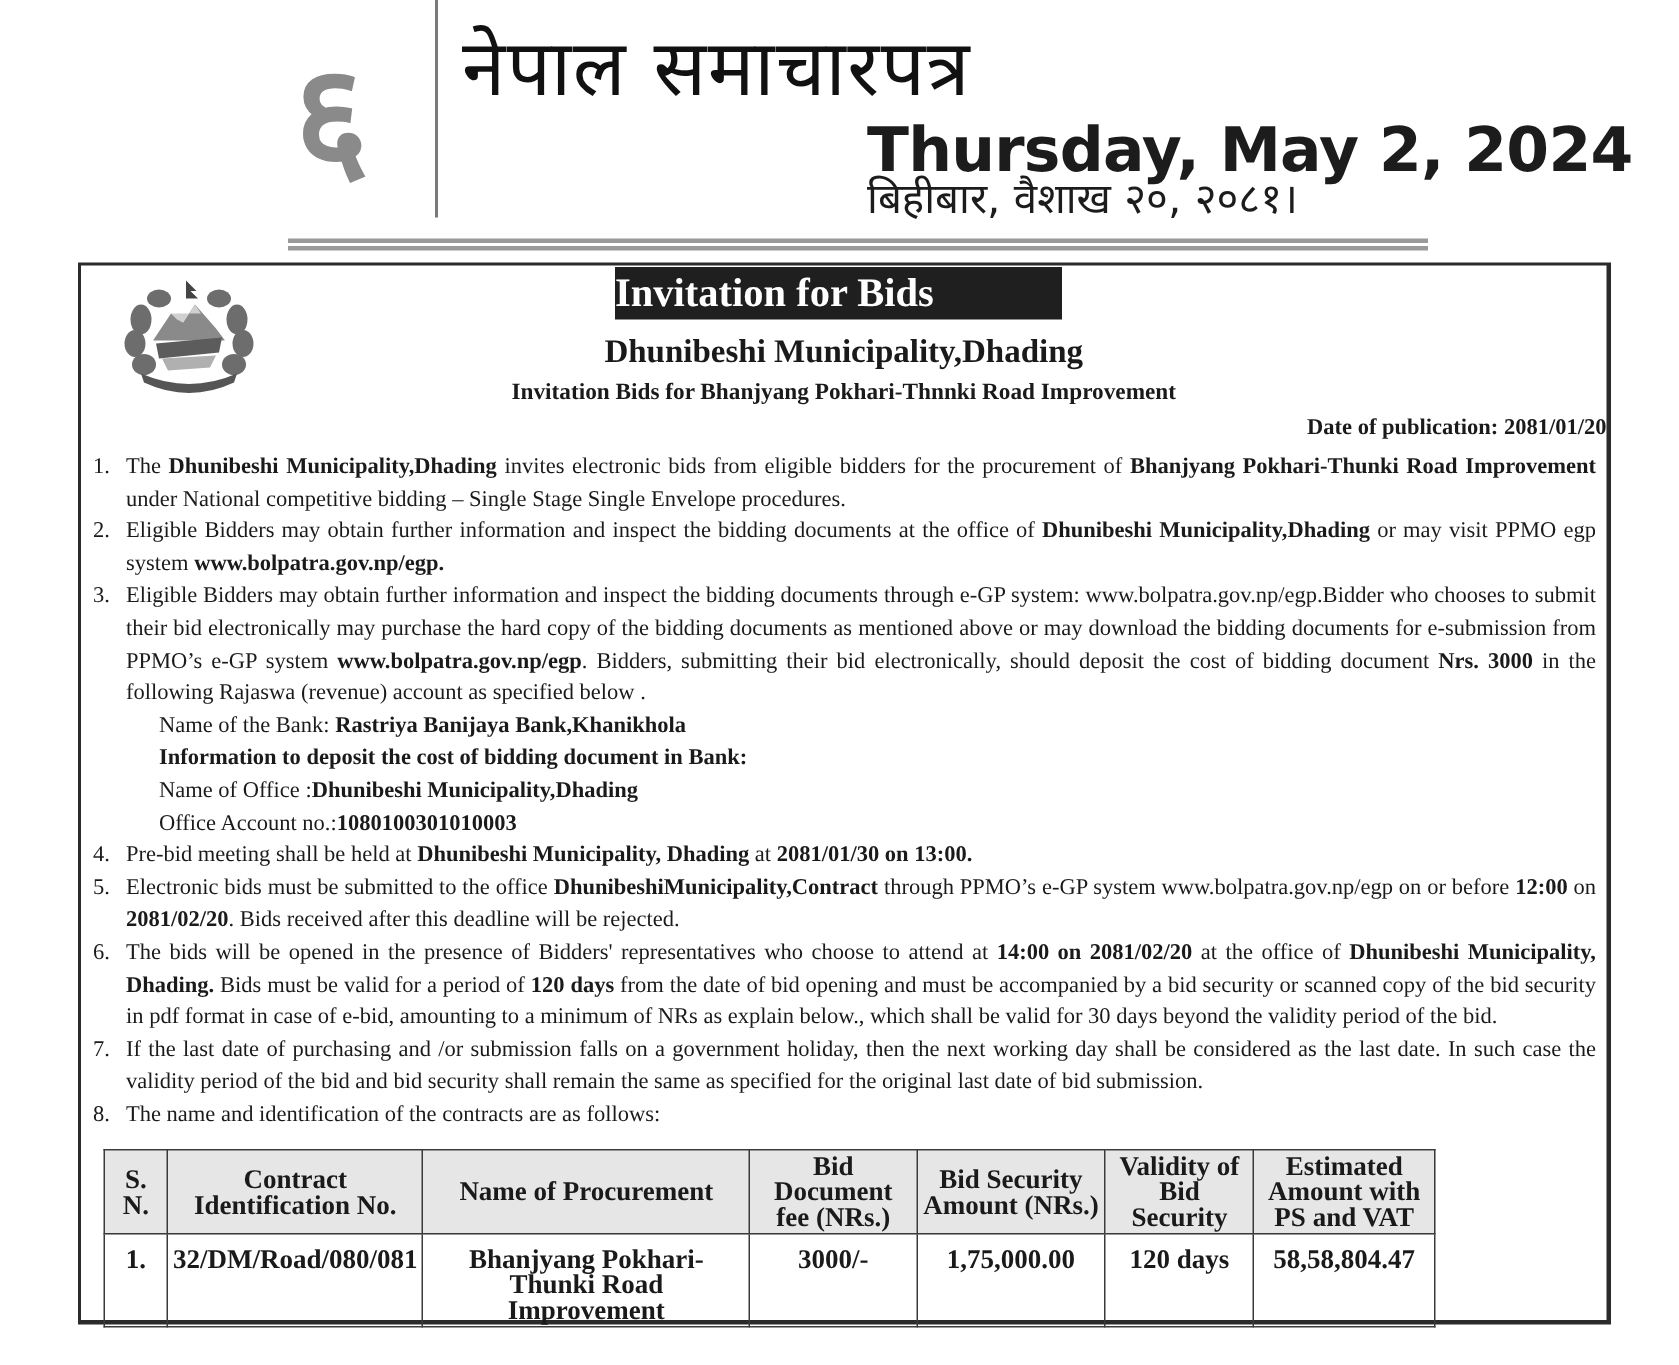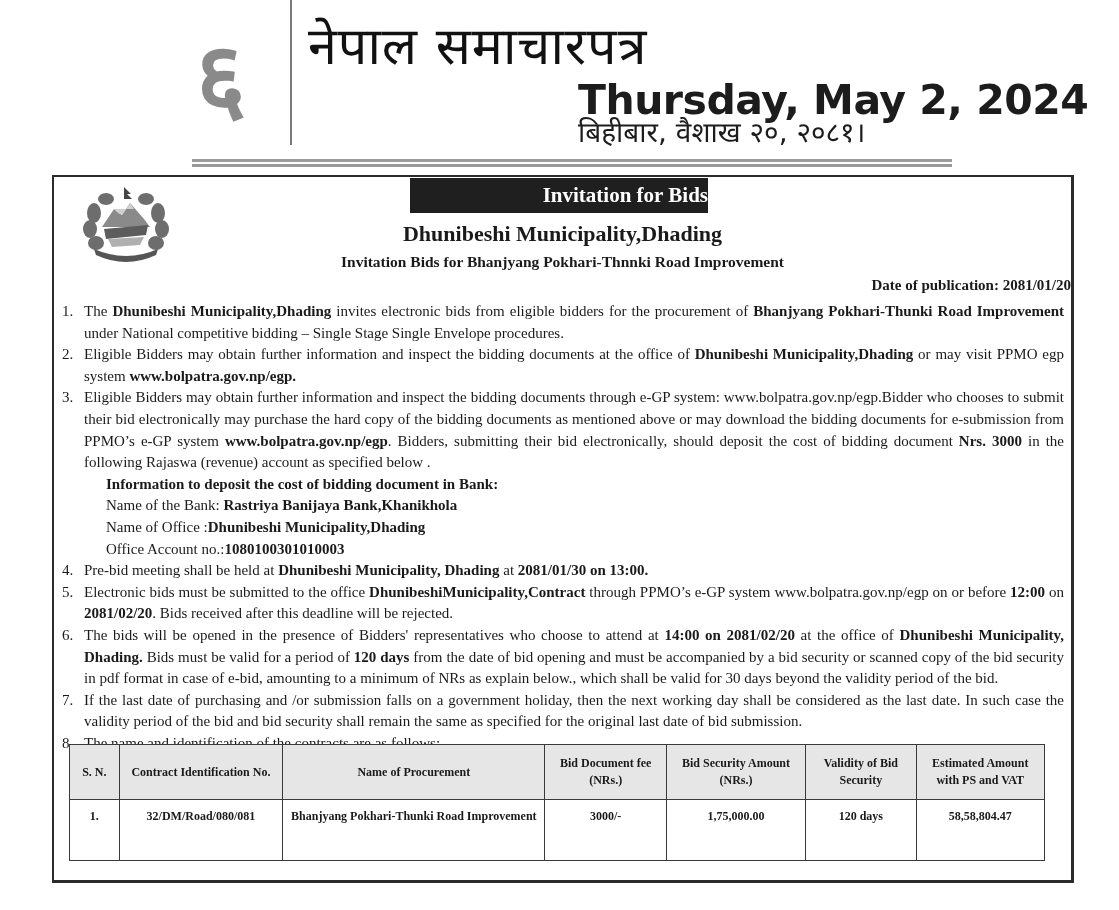--- a/index.html
+++ b/index.html
@@ -22,39 +22,39 @@
   .mast-rule { position: absolute; left: 192px; width: 760px; background: #9a9a9a; }
   .mast-rule.r1 { top: 159px; height: 3px; }
   .mast-rule.r2 { top: 164px; height: 3px; }
 
   
   .notice { position: absolute; left: 52px; top: 175px; width: 1017px; height: 703px;
             border: 2px solid #2b2b2b; border-right-width: 3px; border-bottom-width: 3px; }
   .emblem { position: absolute; left: 26px; top: 6px; width: 92px; height: 80px; }
 
   .banner { position: absolute; left: 356px; top: 1px; width: 298px; height: 35px; background: #1f1f1f;
-            color: #fff; font-weight: bold; font-size: 21px; text-align: right; line-height: 35px; }
+            color: #fff; font-weight: bold; font-size: 27px; text-align: left; line-height: 35px; }
   .org-title { position: absolute; left: 0; width: 1017px; top: 44px; text-align: center;
                font-size: 22px; font-weight: bold; }
   .subtitle { position: absolute; left: 0; width: 1017px; top: 76px; text-align: center;
               font-size: 15.5px; font-weight: bold; }
   .pubdate { position: absolute; left: 0; width: 1017px; top: 100px; text-align: right;
              font-size: 15px; font-weight: bold; }
 
   .clauses { position: absolute; left: 8px; top: 124px; width: 1002px; font-size: 15px; line-height: 21.6px;
              margin: 0; padding: 0; list-style: none; }
   .clause { position: relative; padding-left: 22px; text-align: justify; }
   .clause .num { position: absolute; left: 0; top: 0; }
   .clause b { font-weight: bold; }
   .bank-info { padding-left: 22px; }
   .bank-info div { line-height: 21.6px; }
 
   
-  .contracts { position: absolute; left: 15px; top: 567px; width: 976px; border-collapse: collapse;
-               font-size: 12px; font-weight: bold; }
+  .contracts { position: absolute; left: 15px; top: 589px; width: 888px; border-collapse: collapse;
+               font-size: 18px; font-weight: bold; }
   .contracts th, .contracts td { border: 1.5px solid #3a3a3a; text-align: center; vertical-align: middle; padding: 2px 3px; line-height: 17px; }
   .contracts th { background: #e6e6e6; height: 50px; }
   .contracts td { height: 50px; vertical-align: top; padding-top: 8px; }
 </style>
 </head>
 <body>
 
 <div class="masthead">
   <div class="page-num">६</div>
   <div class="mast-divider"></div>
@@ -93,22 +93,22 @@
 
   <div class="banner">Invitation for Bids</div>
   <div class="org-title">Dhunibeshi Municipality,Dhading</div>
   <div class="subtitle">Invitation Bids for Bhanjyang Pokhari-Thnnki Road Improvement</div>
   <div class="pubdate">Date of publication: 2081/01/20</div>
 
   <ol class="clauses" id="clauses">
       <li class="clause"><span class="num">1.</span><span><span>The </span><b>Dhunibeshi Municipality,Dhading</b><span> invites electronic bids from eligible bidders for the procurement of </span><b>Bhanjyang Pokhari-Thunki Road Improvement</b><span>  under National competitive bidding – Single Stage Single Envelope procedures.</span></span></li>
       <li class="clause"><span class="num">2.</span><span><span>Eligible Bidders may obtain further information and inspect the bidding documents at the office of </span><b>Dhunibeshi Municipality,Dhading</b><span> or may visit PPMO egp system </span><b>www.bolpatra.gov.np/egp.</b></span></li>
       <li class="clause"><span class="num">3.</span><span><span>Eligible Bidders may obtain further information and inspect the bidding documents through e-GP system: www.bolpatra.gov.np/egp.Bidder who chooses to submit their bid electronically may purchase the hard copy of the bidding documents as mentioned above or may download the bidding documents for e-submission from PPMO’s e-GP system </span><b>www.bolpatra.gov.np/egp</b><span>. Bidders, submitting their bid electronically,  should  deposit  the cost of bidding document </span><b>Nrs. 3000</b><span> in the following Rajaswa (revenue) account as specified below .</span></span><div class="bank-info">
+          <div><span>Name of the Bank: </span><b>Rastriya Banijaya Bank,Khanikhola</b></div>
           <div><b>Information to deposit the cost of bidding document in Bank:</b></div>
-          <div><span>Name of the Bank: </span><b>Rastriya Banijaya Bank,Khanikhola</b></div>
           <div><span>Name of Office :</span><b>Dhunibeshi Municipality,Dhading</b></div>
           <div><span>Office Account no.:</span><b>1080100301010003</b></div>
         </div></li>
       <li class="clause"><span class="num">4.</span><span><span>Pre-bid meeting shall be held at </span><b>Dhunibeshi Municipality, Dhading</b><span> at </span><b>2081/01/30 on 13:00.</b></span></li>
       <li class="clause"><span class="num">5.</span><span><span>Electronic bids must be submitted to the office </span><b>DhunibeshiMunicipality,Contract</b><span> through PPMO’s e-GP system www.bolpatra.gov.np/egp on or before </span><b>12:00</b><span> on </span><b>2081/02/20</b><span>. Bids received after this deadline will be rejected.</span></span></li>
       <li class="clause"><span class="num">6.</span><span><span>The bids will be opened in the presence of Bidders' representatives who choose to attend at </span><b>14:00 on 2081/02/20</b><span> at the office of </span><b>Dhunibeshi Municipality, Dhading.</b><span> Bids must be valid for a period of </span><b>120 days</b><span> from the date of bid opening and must be accompanied by a bid security or scanned copy of the bid security in pdf format in case of e-bid, amounting to a minimum of NRs as explain below., which shall be valid for 30 days beyond the validity period of the bid.</span></span></li>
       <li class="clause"><span class="num">7.</span><span><span>If the last date of purchasing and /or submission falls on a government holiday, then the next working day shall be considered as the last date. In such case the validity period of the bid and bid security shall remain the same as specified for the original last date of bid submission.</span></span></li>
       <li class="clause"><span class="num">8.</span><span><span>The name and identification of the contracts are as follows:</span></span></li>
     </ol>
 

